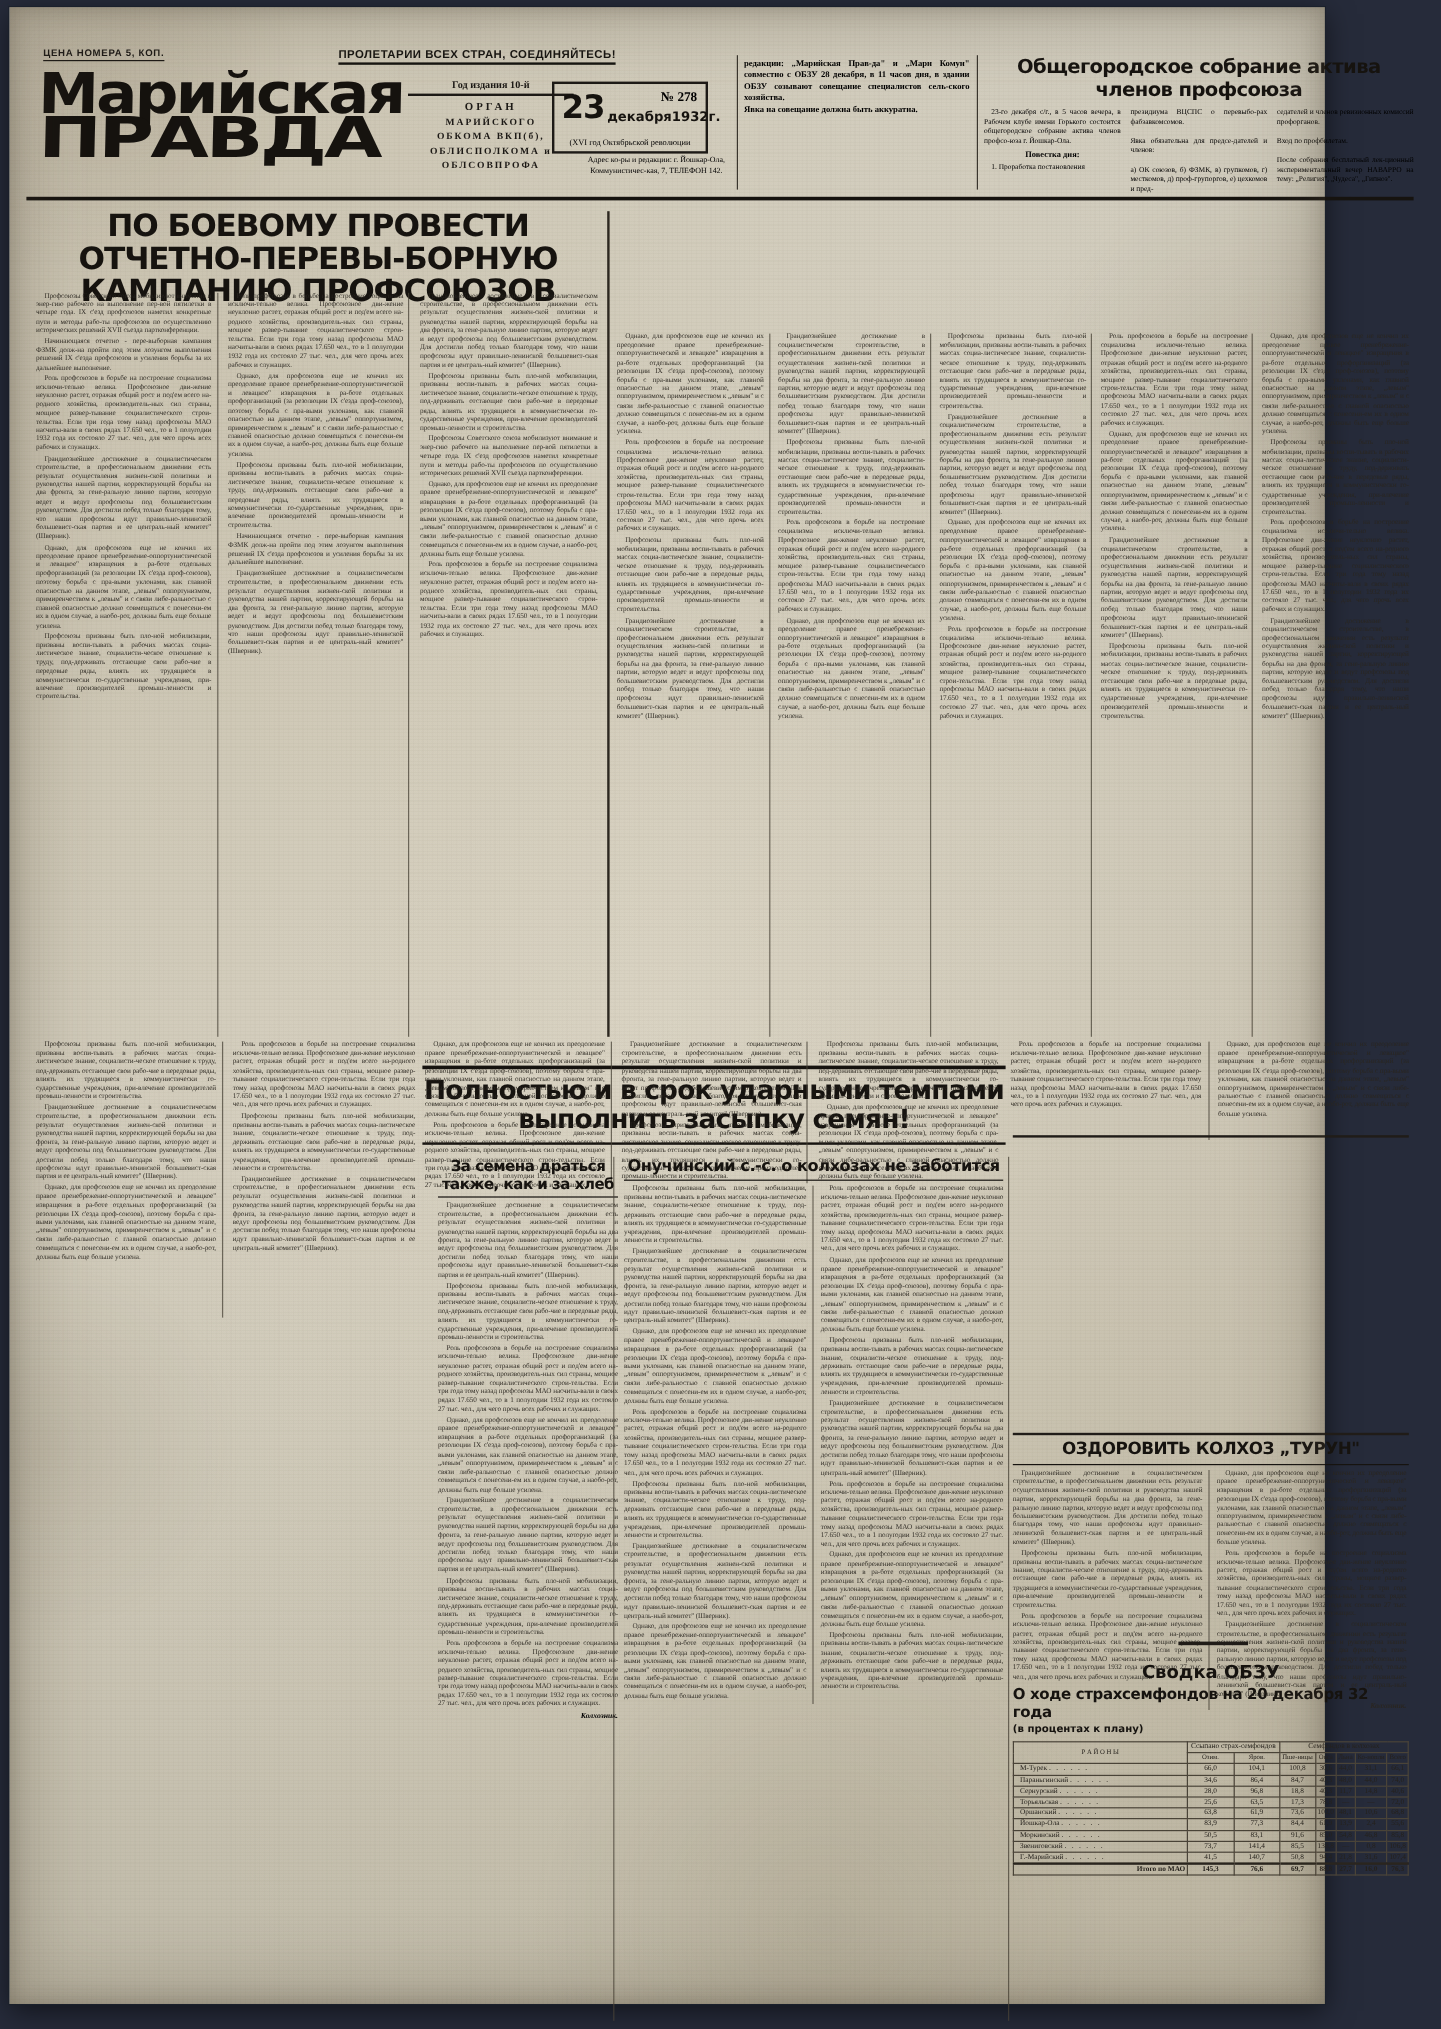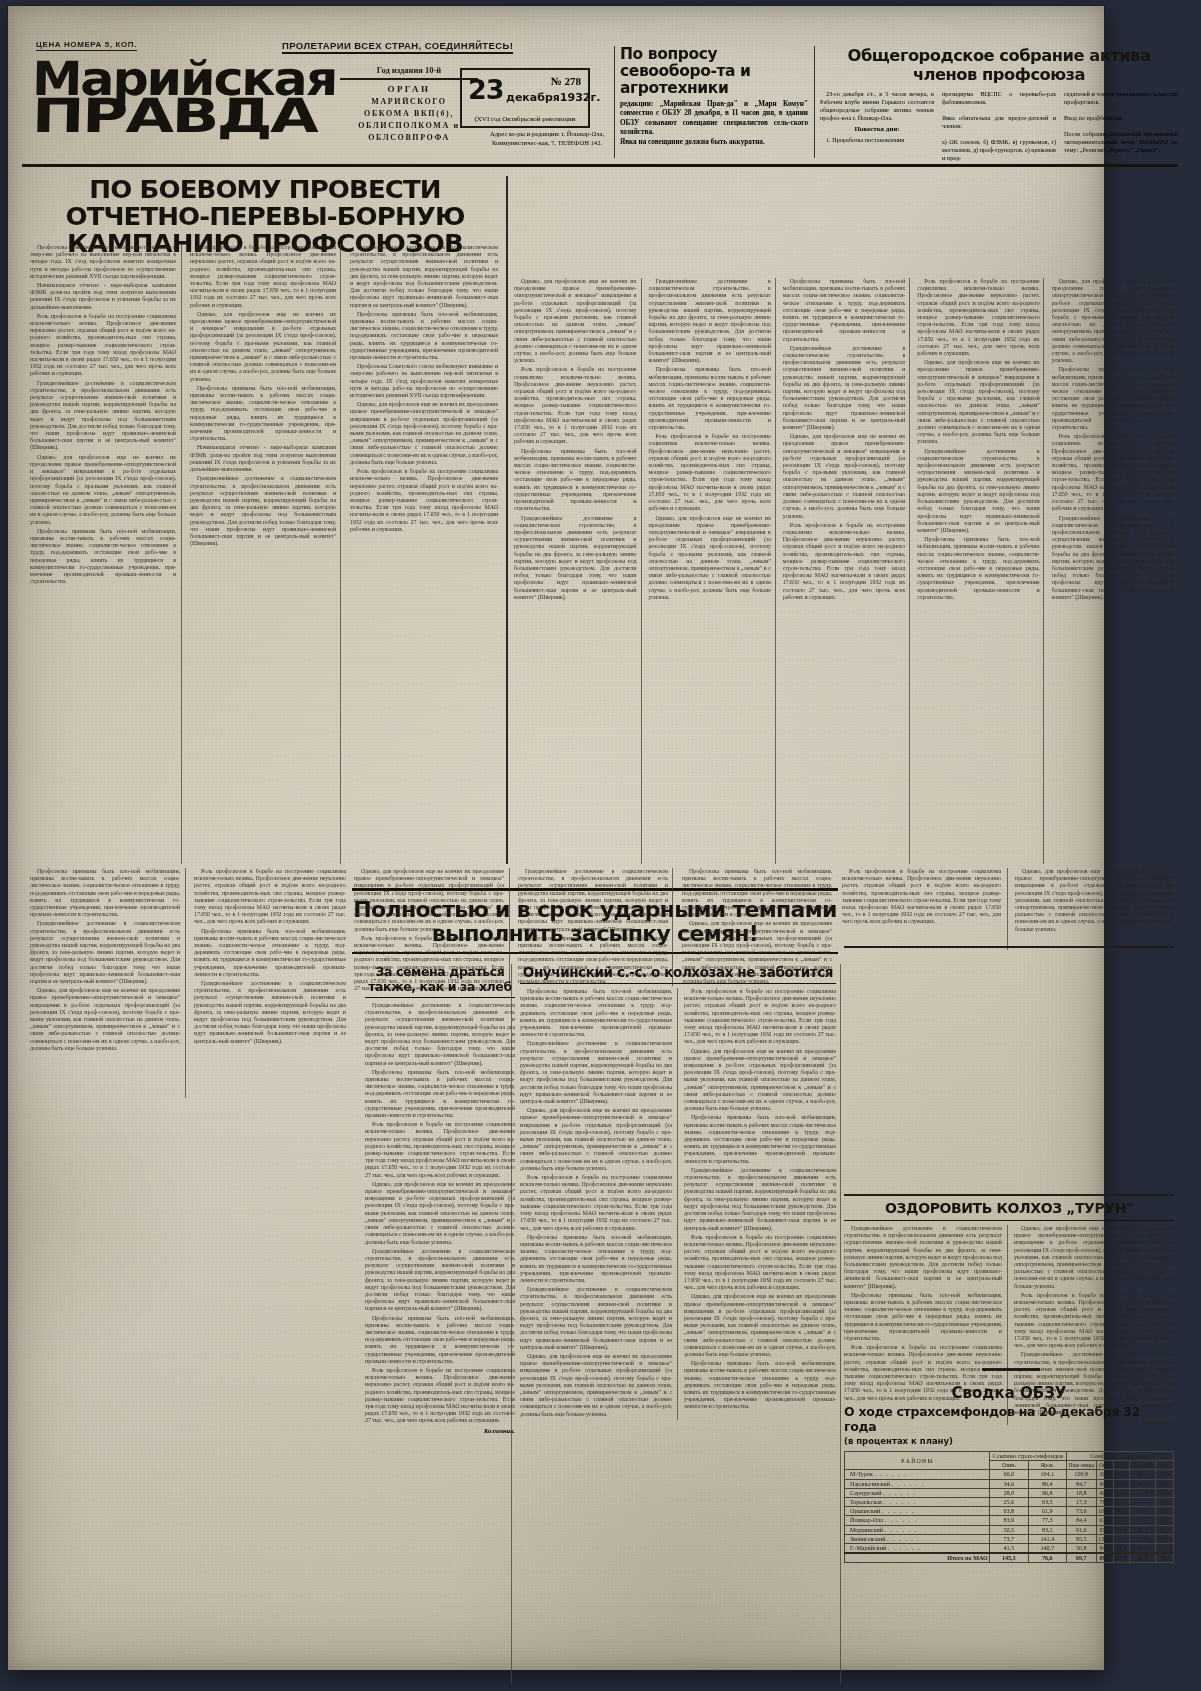--- a/index.html
+++ b/index.html
@@ -183,21 +183,20 @@
         <div id="dday">23</div>
         <div id="dmon">декабря1932г.</div>
         <div id="dnum">№ 278</div>
         <div id="dsub">(XVI год Октябрьской революции</div>
       </div>
       <div id="addr">Адрес ко-ры и редакции: г. Йошкар-Ола, Коммунистичес-кая, 7, ТЕЛЕФОН 142.</div>
 
       <div class="vline" style="left:592px;top:30px;height:112px;"></div>
 
       <div id="hbox2">
-        <h3>По вопросу севооборо-та и агротехники</h3>
         <div class="tx" style="white-space:pre-line">редакции: „Марийская Прав-да" и „Марн Комун" совместно с ОБЗУ 28 декабря, в 11 часов дня, в здании ОБЗУ созывают совещание специалистов сель-ского хозяйства.
 Явка на совещание должна быть аккуратна.</div>
       </div>
 
       <div class="vline" style="left:792px;top:30px;height:112px;"></div>
 
       <div id="hbox3">
         <h3>Общегородское собрание актива членов профсоюза</h3>
         <div class="cols">
           <div>

